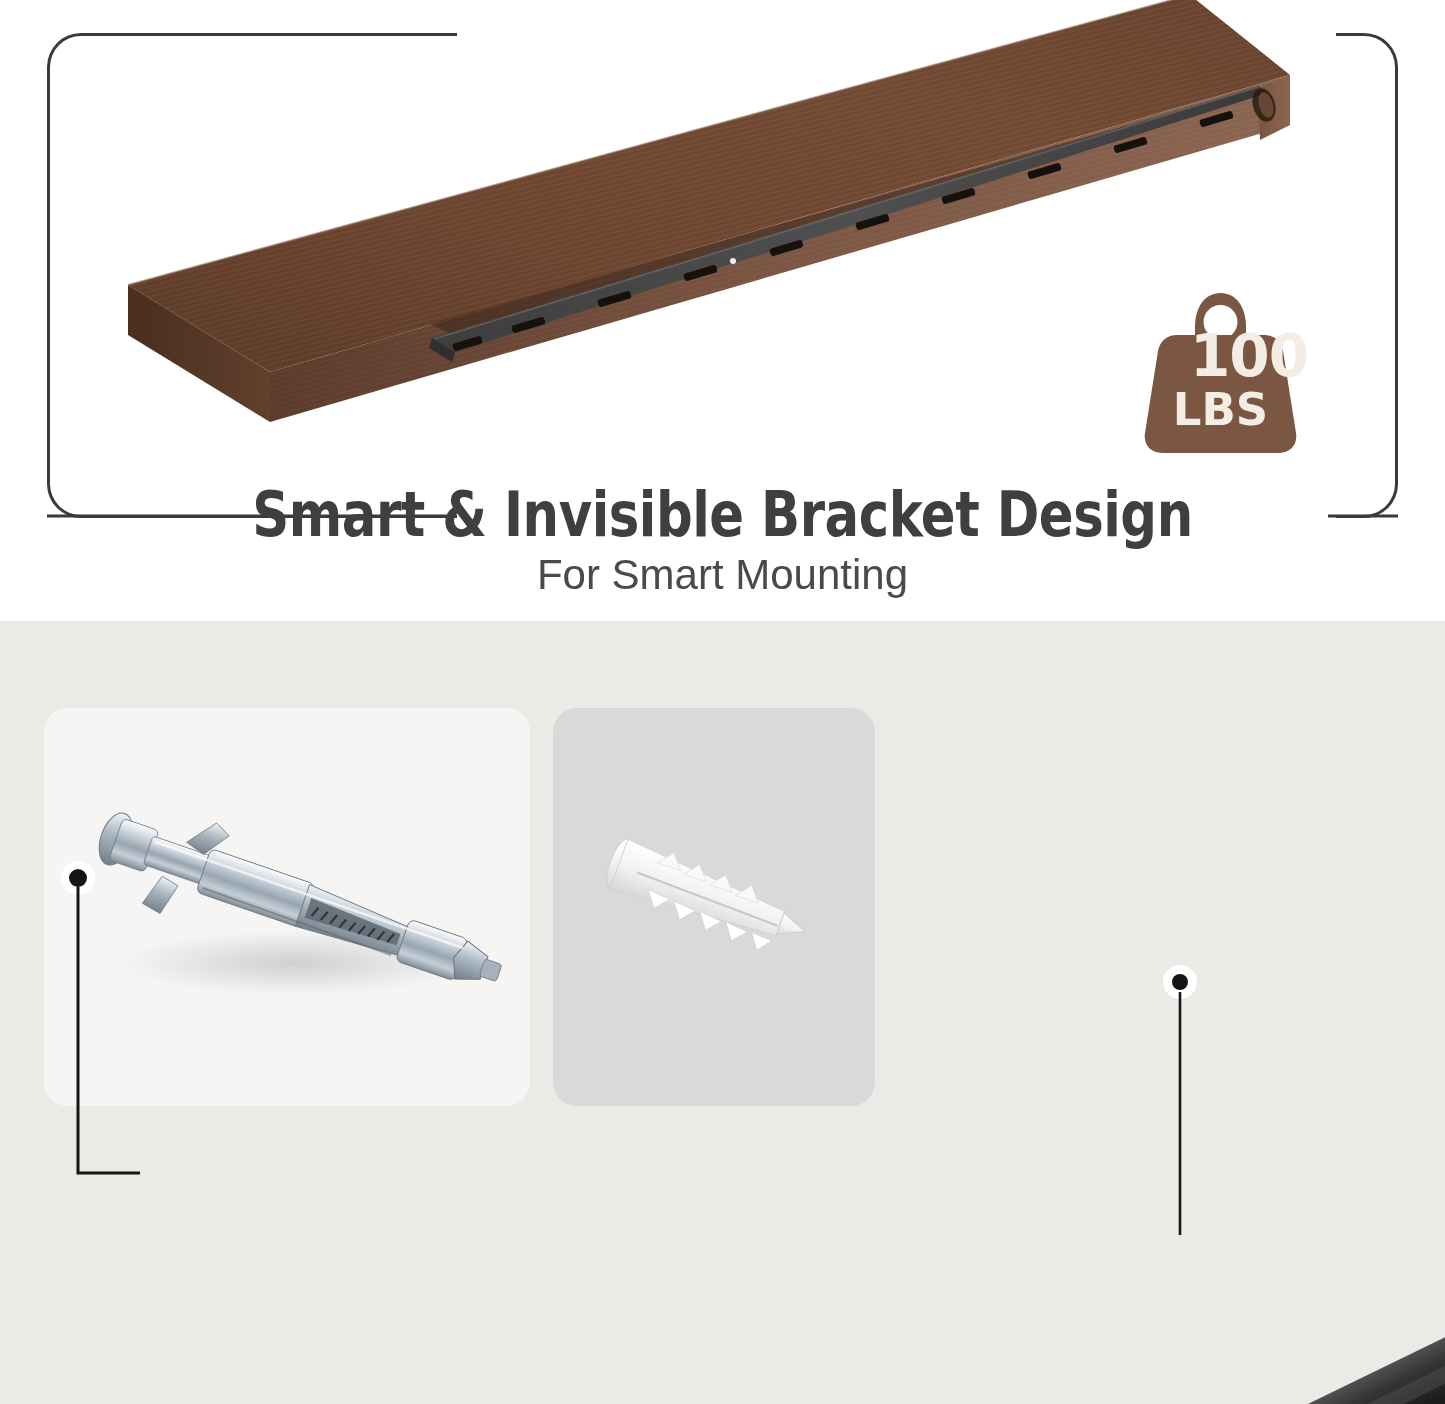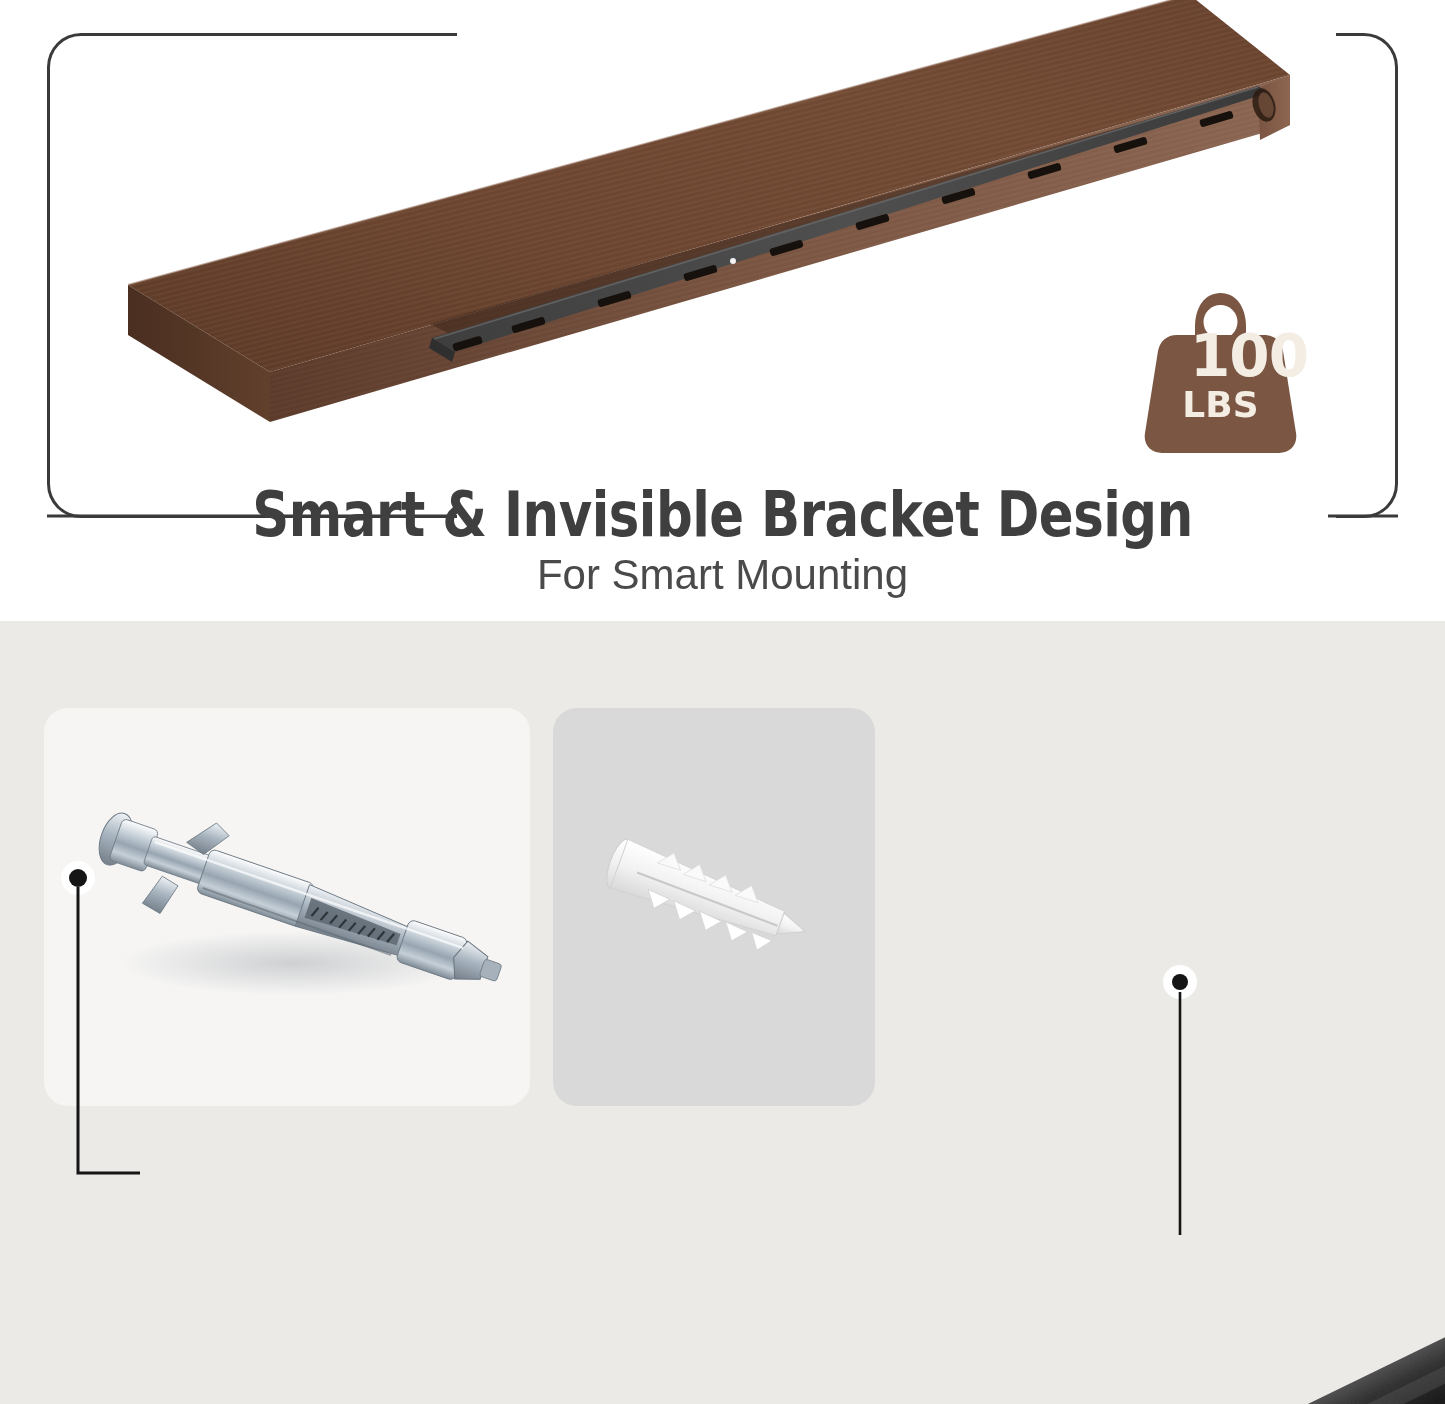--- a/index.html
+++ b/index.html
@@ -42,21 +42,21 @@
   
   .weight-badge{position:absolute;left:1133px;top:283px;width:175px;height:175px;}
   .weight-badge svg{display:block;}
   .badge-num{
     position:absolute;left:0;top:44px;width:175px;text-align:right;
     font-family:"DejaVu Sans", sans-serif;font-weight:bold;font-size:58px;color:#F4EDE4;
     letter-spacing:-1px;line-height:1;
   }
   .badge-unit{
     position:absolute;left:0;top:104px;width:175px;text-align:center;
-    font-family:"DejaVu Sans", sans-serif;font-weight:bold;font-size:36px;color:#F4EDE4;
+    font-family:"DejaVu Sans", sans-serif;font-weight:bold;font-size:45px;color:#F4EDE4;
     letter-spacing:0px;line-height:1;
   }
 
   .main-title{
     position:absolute;left:0;top:478px;width:1445px;text-align:center;
     font-family:"DejaVu Sans Condensed","Liberation Sans Narrow","Liberation Sans", sans-serif;
     font-weight:bold;font-size:62px;color:#3f3f3f;
     letter-spacing:-0.5px;
     transform:scaleX(0.92);
     white-space:nowrap;

